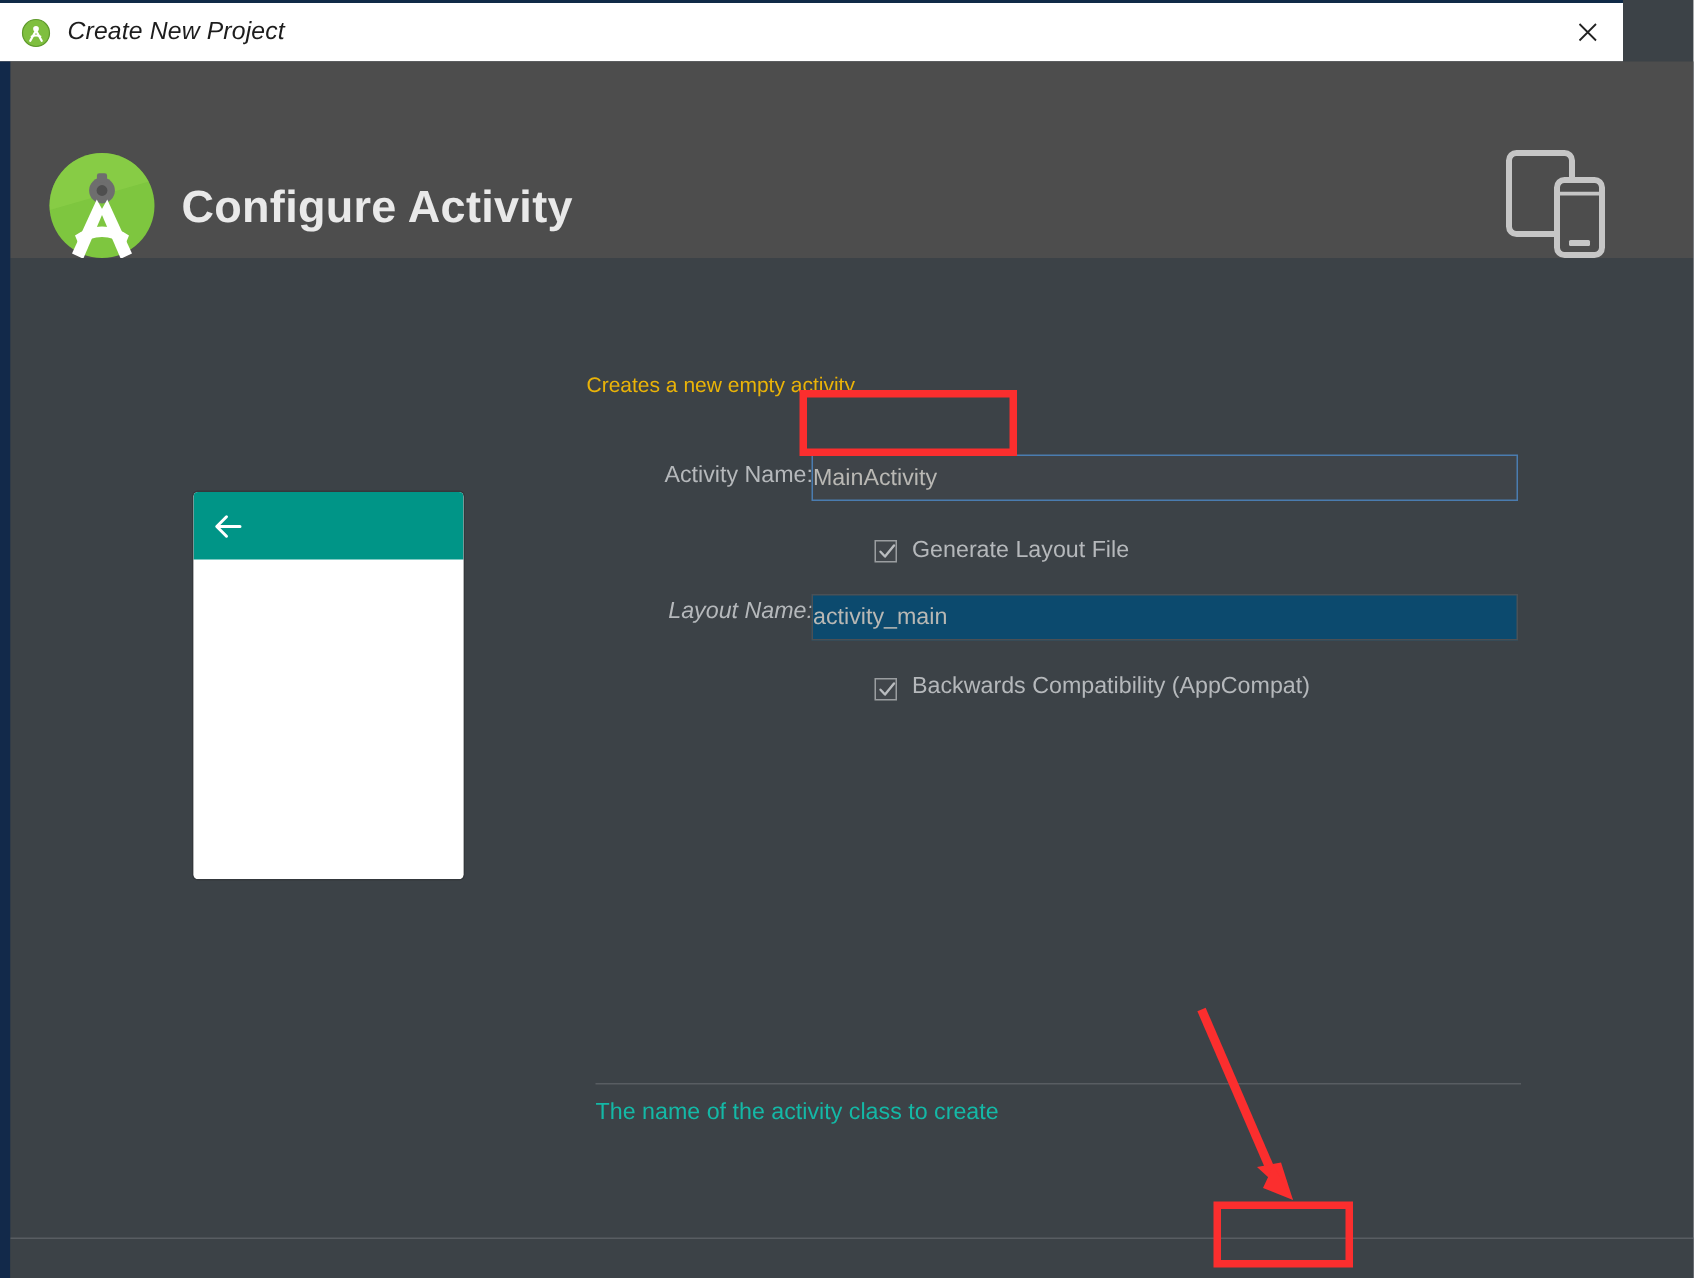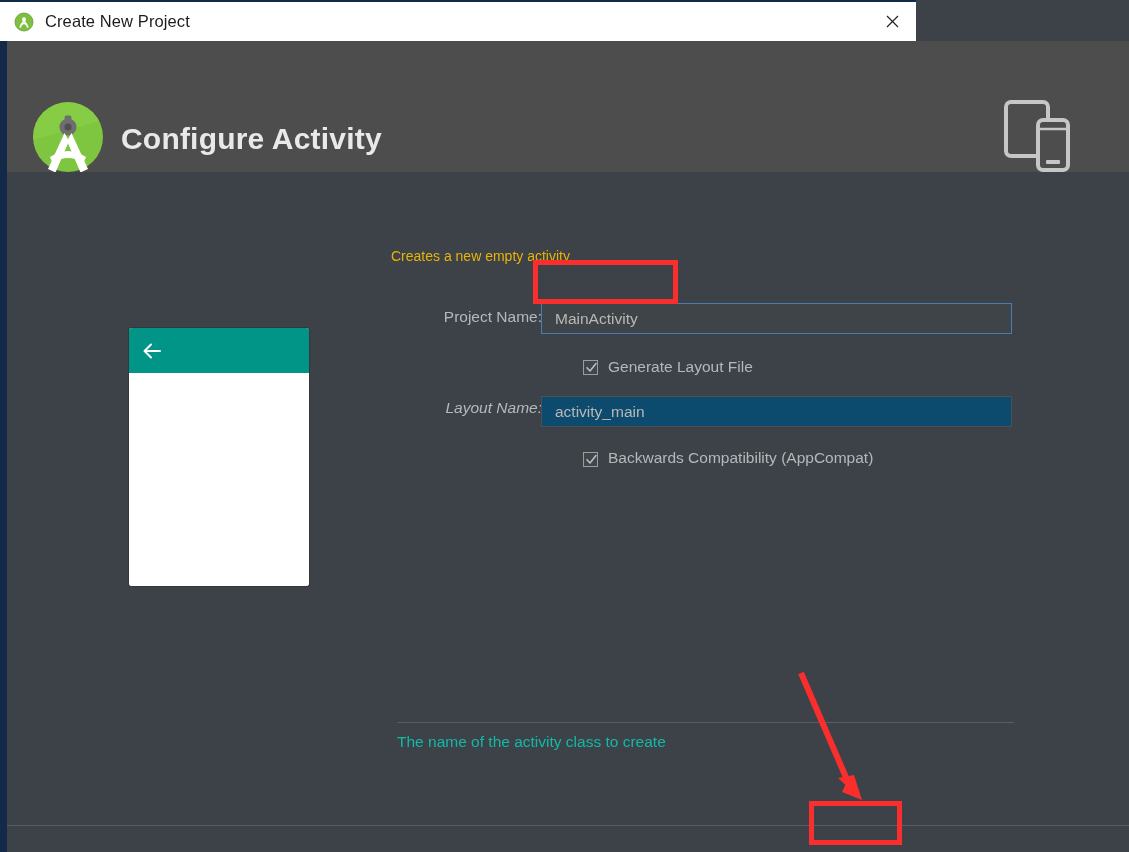--- a/index.html
+++ b/index.html
@@ -20,27 +20,28 @@
     width: 1129px;
     height: 852px;
     background: #3c4247;
     box-sizing: border-box;
   }
 
   
   .titlebar {
     position: absolute;
     left: 0; top: 0;
-    width: 916px;
+    width: 1082px;
     height: 41px;
     background: #ffffff;
     border-top: 2px solid #102a47;
     box-sizing: border-box;
     display: flex;
     align-items: center;
+    font-style: italic;
   }
   .titlebar-icon {
     margin-left: 14px;
     width: 20px;
     height: 20px;
     position: relative;
     flex: 0 0 auto;
   }
   .titlebar-title {
     margin-left: 11px;
@@ -167,21 +168,20 @@
   .text-field {
     position: absolute;
     left: 534px;
     width: 471px;
     height: 31px;
     box-sizing: border-box;
     background: #454a4f;
     font-size: 15.5px;
     color: #b9b8b4;
     line-height: 29px;
-    padding-left: 13px;
     white-space: nowrap;
     overflow: hidden;
   }
   .field-activity {
     top: 131px;
     border: 1px solid #4a7cb0;
     background: #3f4449;
   }
   .field-layout {
     top: 224px;
@@ -349,21 +349,21 @@
         <div class="preview-appbar">
           <div class="preview-back">
             <svg width="22" height="22" viewBox="0 0 22 22">
               <path d="M19 11 L4 11 M10 4.5 L3.5 11 L10 17.5" stroke="#ffffff" stroke-width="2" fill="none" stroke-linecap="round" stroke-linejoin="round"></path>
             </svg>
           </div>
         </div>
         <div class="preview-body"></div>
       </div>
 
-      <div class="form-label label-activity">Project Name:</div>
+      <div class="form-label label-activity">Activity Name:</div>
       <div class="text-field field-activity" placeholder="MainActivity">MainActivity</div>
 
       <div class="checkrow check-generate">
         <span class="checkbox">
           <svg width="13" height="13" viewBox="0 0 13 13">
             <path d="M2 6.8 L5 10 L11 2.6" stroke="#b9bcbf" stroke-width="1.6" fill="none" stroke-linecap="round" stroke-linejoin="round"></path>
           </svg>
         </span>
         <span class="checkrow-label">Generate Layout File</span>
       </div>

